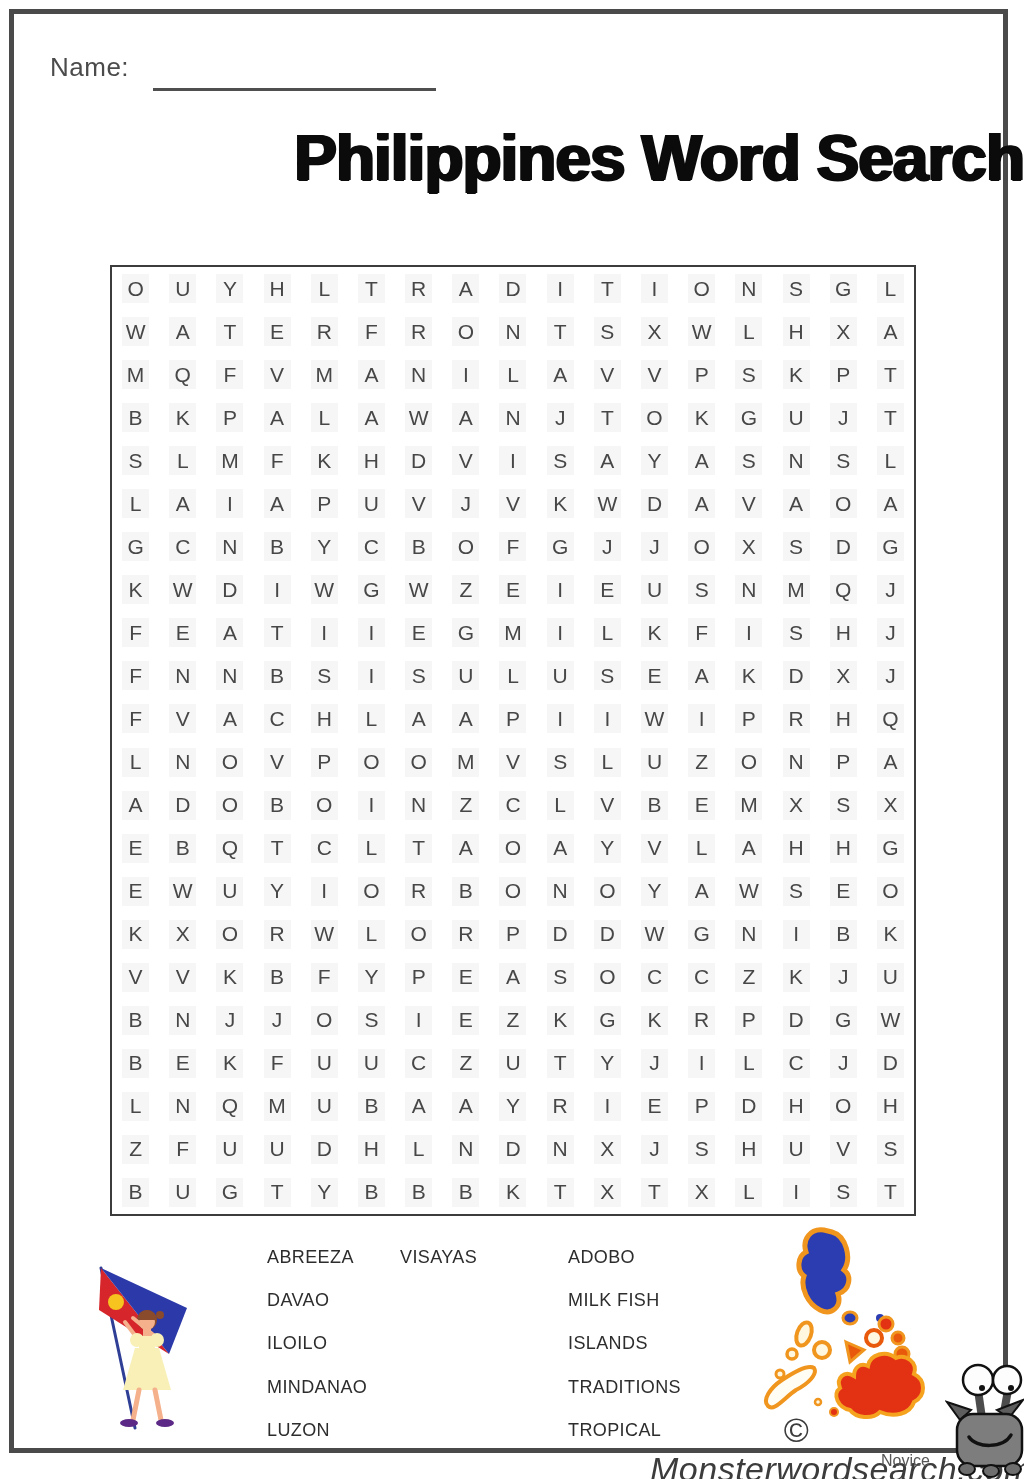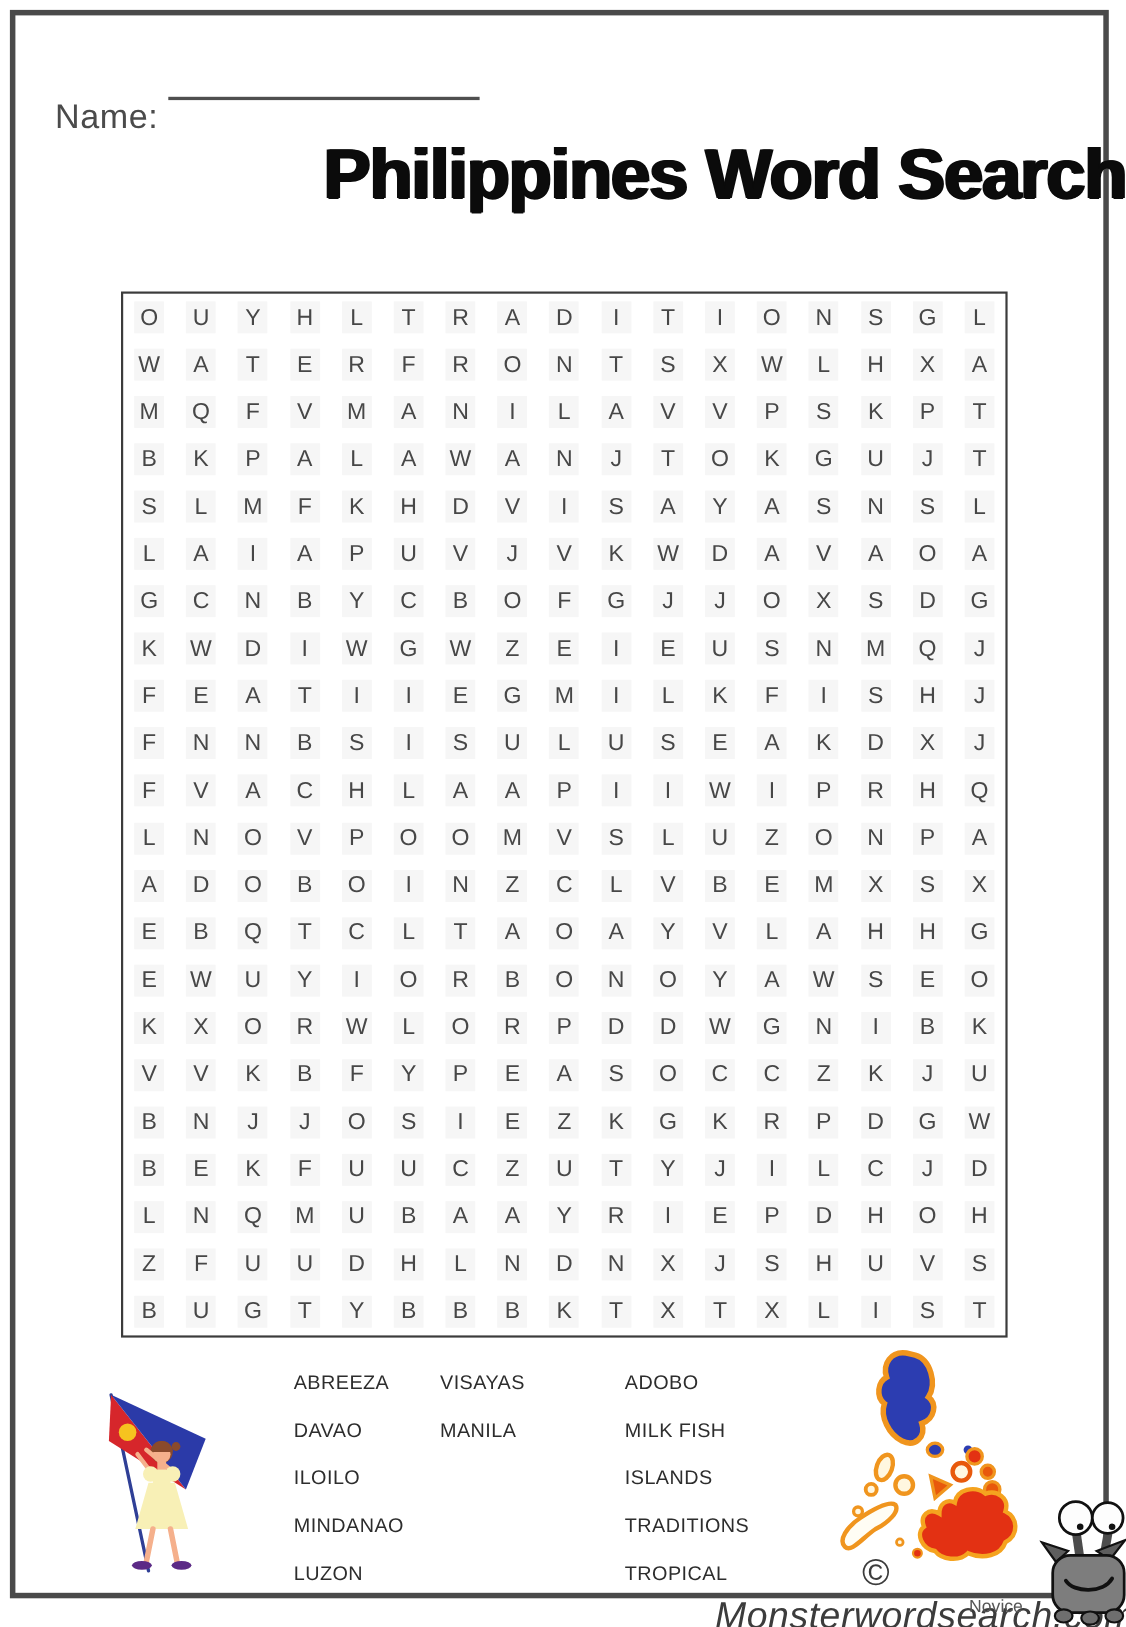--- a/index.html
+++ b/index.html
@@ -5,23 +5,22 @@
   html,body { margin:0; padding:0; }
   body {
     width:1024px; height:1479px; position:relative; background:#ffffff;
     font-family:"Liberation Sans", sans-serif; overflow:hidden;
   }
   .frame {
     position:absolute; left:9px; top:9px; width:999px; height:1444px;
     border:5px solid #4a4a4a; box-sizing:border-box; background:transparent;
   }
   .name-label {
-    position:absolute; left:50px; top:52px; font-size:31px; color:#4b4b4b;
+    position:absolute; left:50px; top:52px; font-size:26px; color:#4b4b4b;
     letter-spacing:0.5px;
-    margin-top:36px;
   }
   .name-line {
     position:absolute; left:153px; top:62px; width:283px; height:26px;
     border-bottom:3px solid #4f4f4f;
   }
   .title {
     position:absolute; left:0; top:121px; width:100%; text-align:right;
     font-size:64px; font-weight:bold; color:#0b0b0b; letter-spacing:-1px;
     text-shadow:1.5px 0 0 #0b0b0b, -1.5px 0 0 #0b0b0b, 0 1px 0 #0b0b0b;
   }
@@ -1190,21 +1189,20 @@
 
 <div class="word-col c1">
     <div class="word">ABREEZA</div>
     <div class="word">DAVAO</div>
     <div class="word">ILOILO</div>
     <div class="word">MINDANAO</div>
     <div class="word">LUZON</div>
   </div>
 <div class="word-col c2">
     <div class="word">VISAYAS</div>
-    <div class="word">MANILA</div>
   </div>
 <div class="word-col c3">
     <div class="word">ADOBO</div>
     <div class="word">MILK FISH</div>
     <div class="word">ISLANDS</div>
     <div class="word">TRADITIONS</div>
     <div class="word">TROPICAL</div>
   </div>
 
 <svg id="flagGirl" class="illus" width="175" height="195" viewBox="0 0 175 195">

